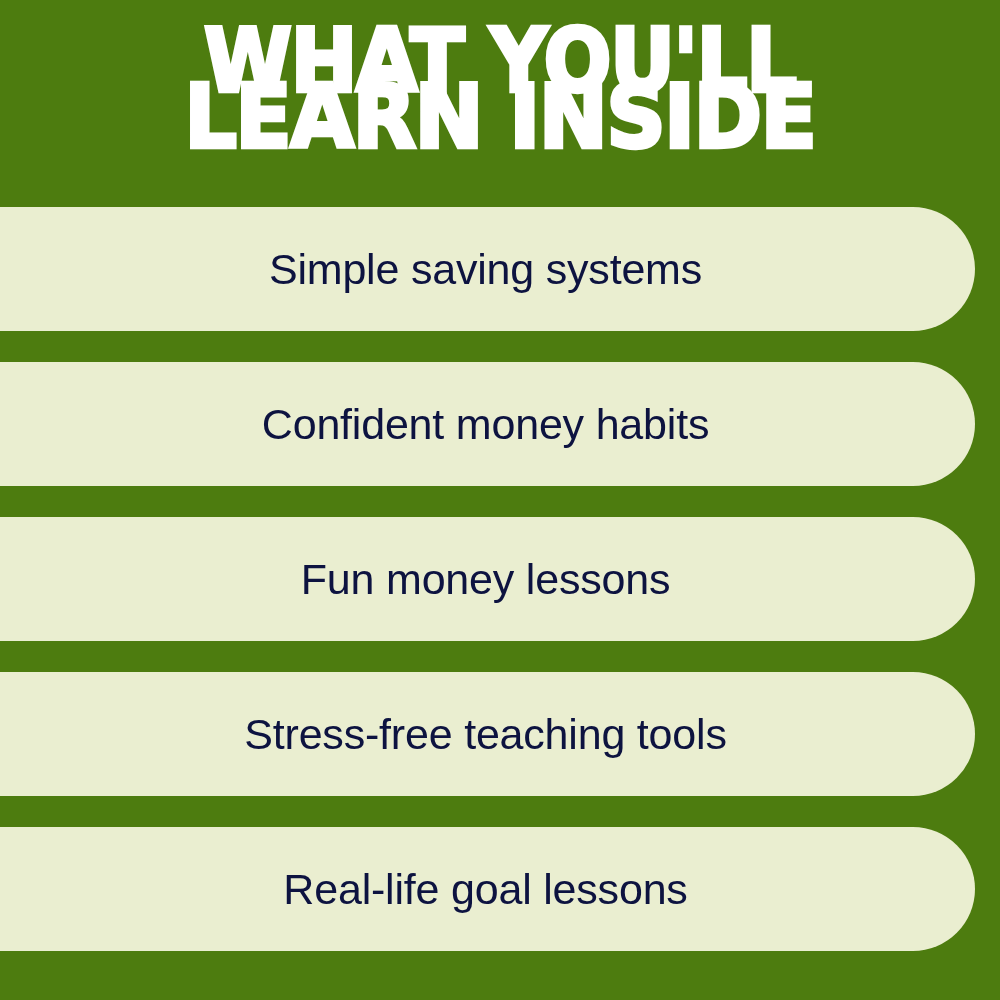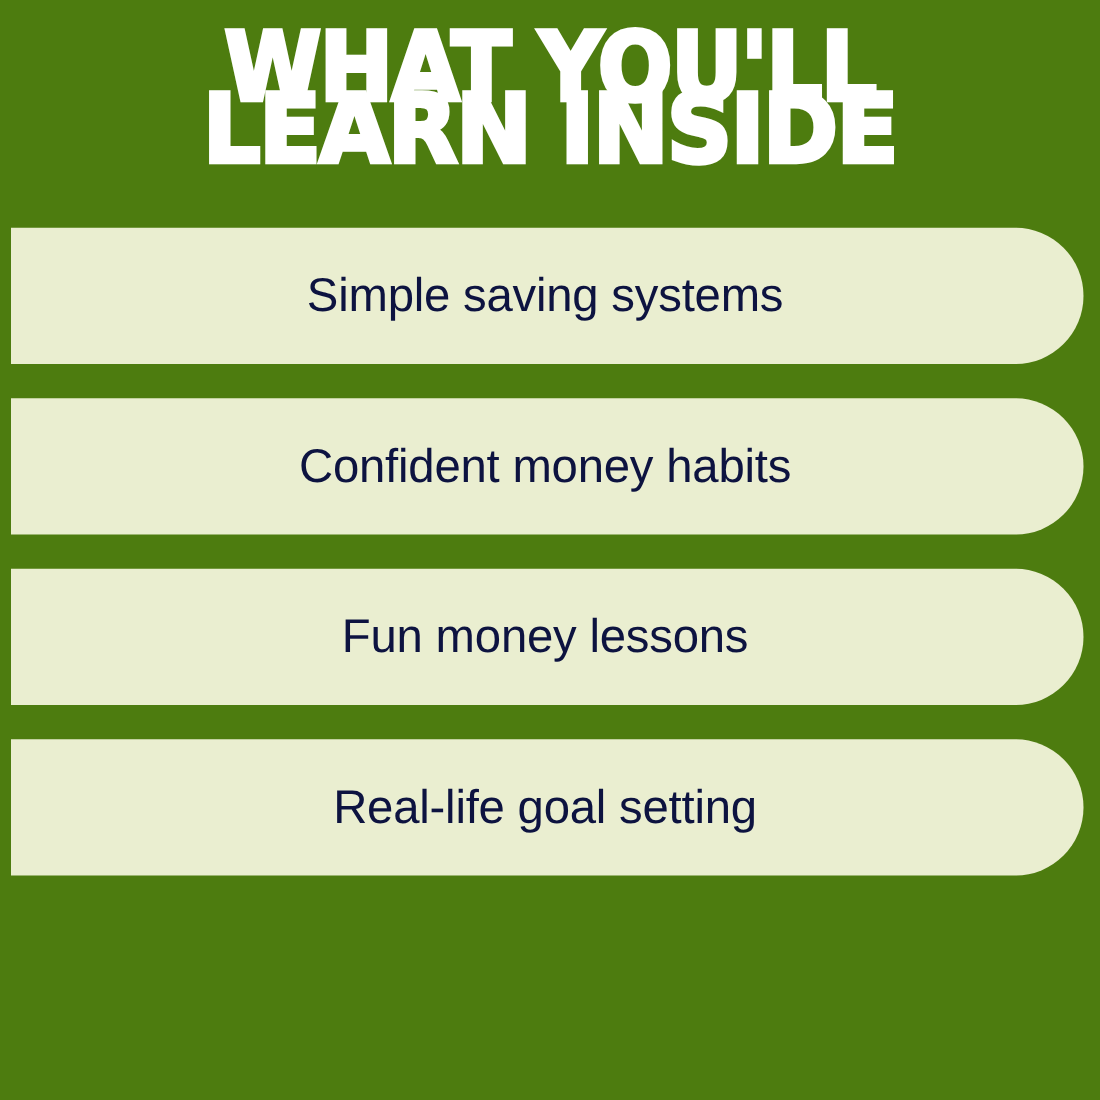--- a/index.html
+++ b/index.html
@@ -60,21 +60,20 @@
     height: 124px;
     margin-bottom: 31px;
     background: #eaeed0;
     border-top-right-radius: 62px;
     border-bottom-right-radius: 62px;
     border-top-left-radius: 0;
     border-bottom-left-radius: 0;
     display: flex;
     align-items: center;
     justify-content: center;
-    margin-left: 10px;
   }
   .pill:last-child { margin-bottom: 0; }
 
   .pill-label {
     display: block;
     color: #0d1340;
     font-family: "Liberation Sans", sans-serif;
     font-weight: 400;
     font-size: 43px;
     line-height: 1;
@@ -101,19 +100,22 @@
     </div>
 
     <div class="pill">
       <span class="pill-label">Confident money habits</span>
     </div>
 
     <div class="pill">
       <span class="pill-label">Fun money lessons</span>
     </div>
 
+    <div class="pill">
+      <span class="pill-label">Stress-free teaching tools</span>
+    </div>
 
     <div class="pill">
-      <span class="pill-label">Real-life goal setting</span>
+      <span class="pill-label">Real-life goal lessons</span>
     </div>
 
   </div>
 </div>
 
 </body></html>

